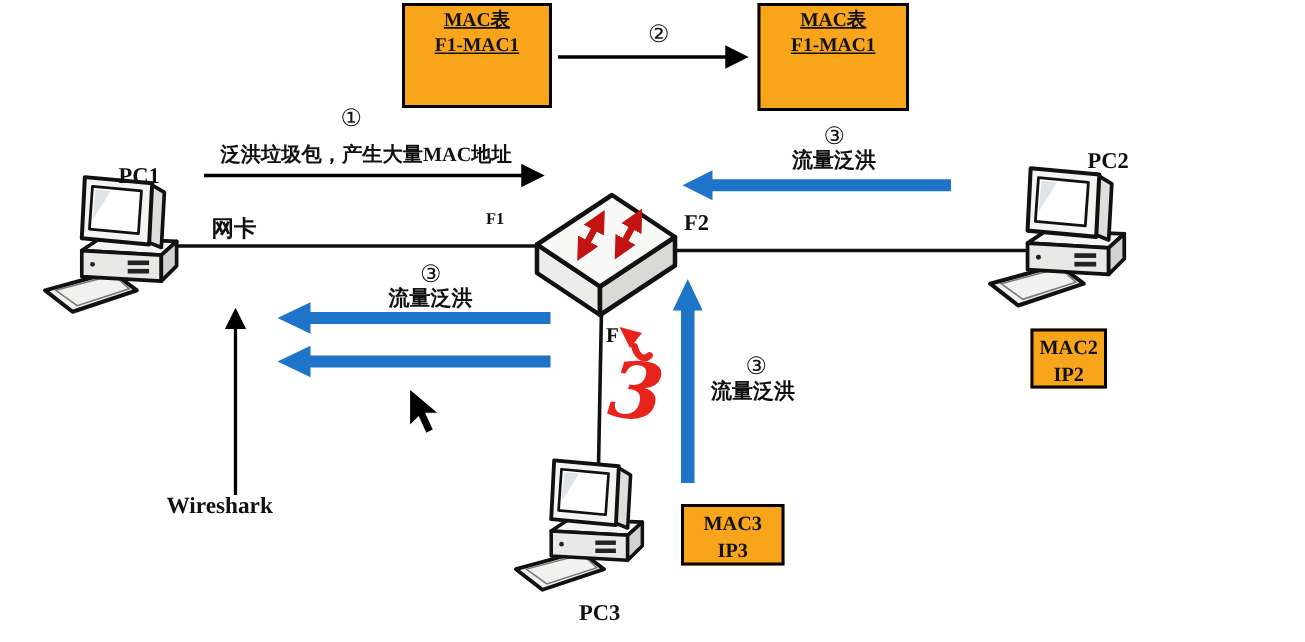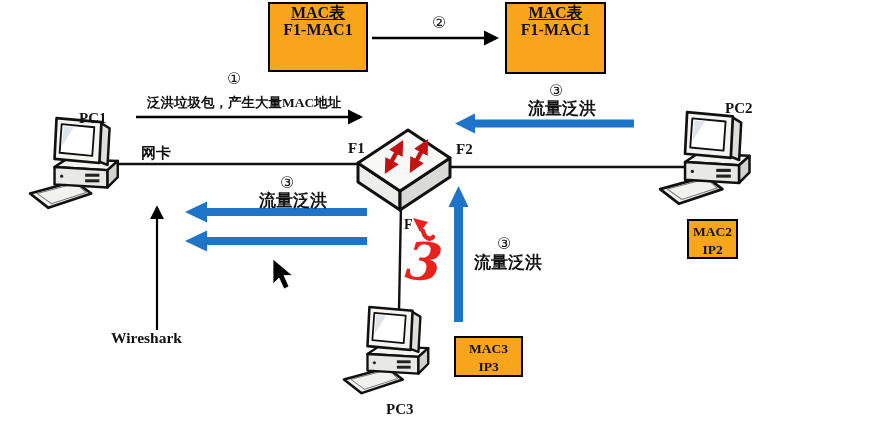--- a/index.html
+++ b/index.html
@@ -2,26 +2,26 @@
 <html><head>
 <meta charset="utf-8">
 <style>
   html,body{margin:0;padding:0;background:#fff;}
   .stage{
     position:relative;width:870px;height:428px;background:#ffffff;
     font-family:"Liberation Serif", serif;overflow:hidden;
   }
   .lbl{position:absolute;font-weight:bold;color:#111;white-space:nowrap;line-height:1.1;}
   .circ{font-family:"DejaVu Sans", sans-serif;font-weight:normal;font-size:16px;}
-  .cn{font-size:17px;}
+  .cn{font-size:14px;}
   .obox{
     position:absolute;background:#F9A51B;border:2px solid #000;box-sizing:border-box;
     text-align:center;font-weight:bold;color:#111;
   }
-  .mac-table{font-size:16px;line-height:16.5px;padding-top:1px;}
+  .mac-table{font-size:13px;line-height:16.5px;padding-top:1px;text-decoration:underline;}
   .mac-table .tt{text-decoration:underline;}
   .tag{font-size:13.5px;line-height:18px;padding-top:2px;}
   .red3{
     position:absolute;color:#E8231C;font-size:52px;font-weight:bold;
     font-family:"DejaVu Serif", serif;font-style:italic;transform:rotate(6deg);line-height:1;
   }
   svg{position:absolute;left:0;top:0;}
 </style>
 </head>
 <body>
@@ -141,20 +141,20 @@
   <div class="lbl circ" style="left:280px;top:174px;">③</div>
   <div class="lbl cn" style="left:259px;top:192px;">流量泛洪</div>
 
   <div class="lbl circ" style="left:497px;top:235px;">③</div>
   <div class="lbl cn" style="left:474px;top:254px;">流量泛洪</div>
 
   <div class="lbl" style="left:79px;top:110px;font-size:15px;">PC1</div>
   <div class="lbl" style="left:725px;top:100px;font-size:15px;">PC2</div>
   <div class="lbl" style="left:386px;top:401px;font-size:15px;">PC3</div>
   <div class="lbl" style="left:141px;top:145px;font-size:15px;">网卡</div>
-  <div class="lbl" style="left:348px;top:140px;font-size:15px;">F1</div>
+  <div class="lbl" style="left:324px;top:140px;font-size:11px;">F1</div>
   <div class="lbl" style="left:456px;top:141px;font-size:15px;">F2</div>
   <div class="lbl" style="left:404px;top:217px;font-size:14px;">F</div>
   <div class="lbl" style="left:111px;top:329px;font-size:15.5px;">Wireshark</div>
 
   <div class="red3" style="left:406px;top:236px;">3</div>
 
 </div>
 
 </body></html>

